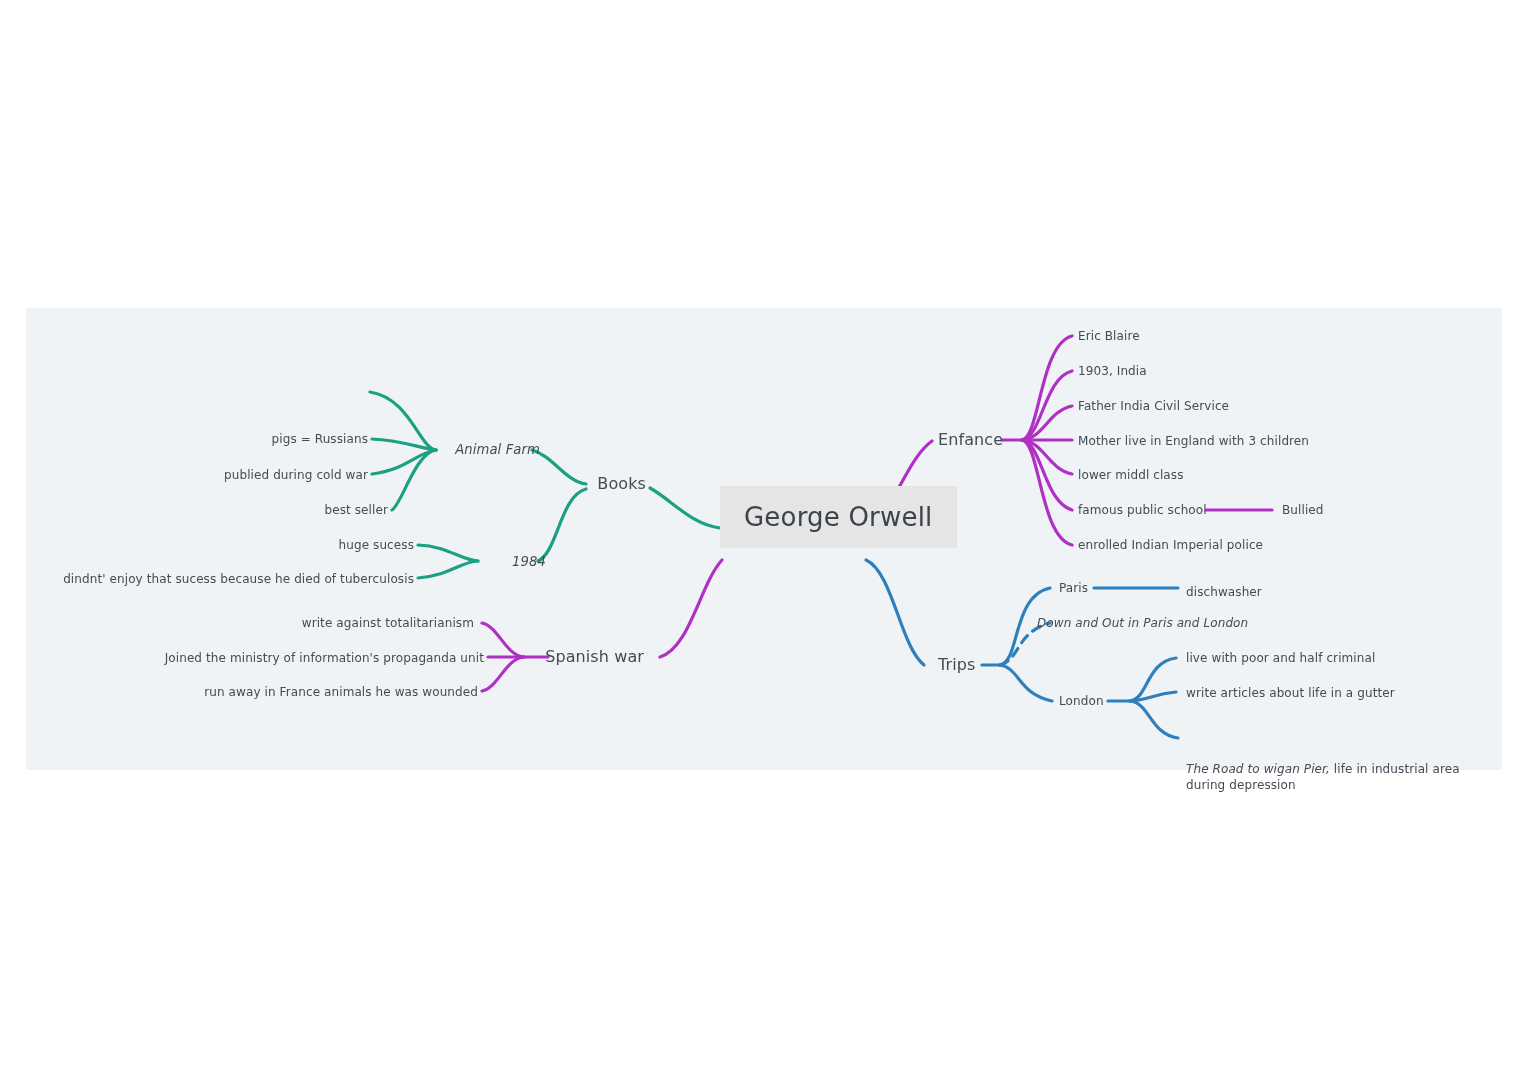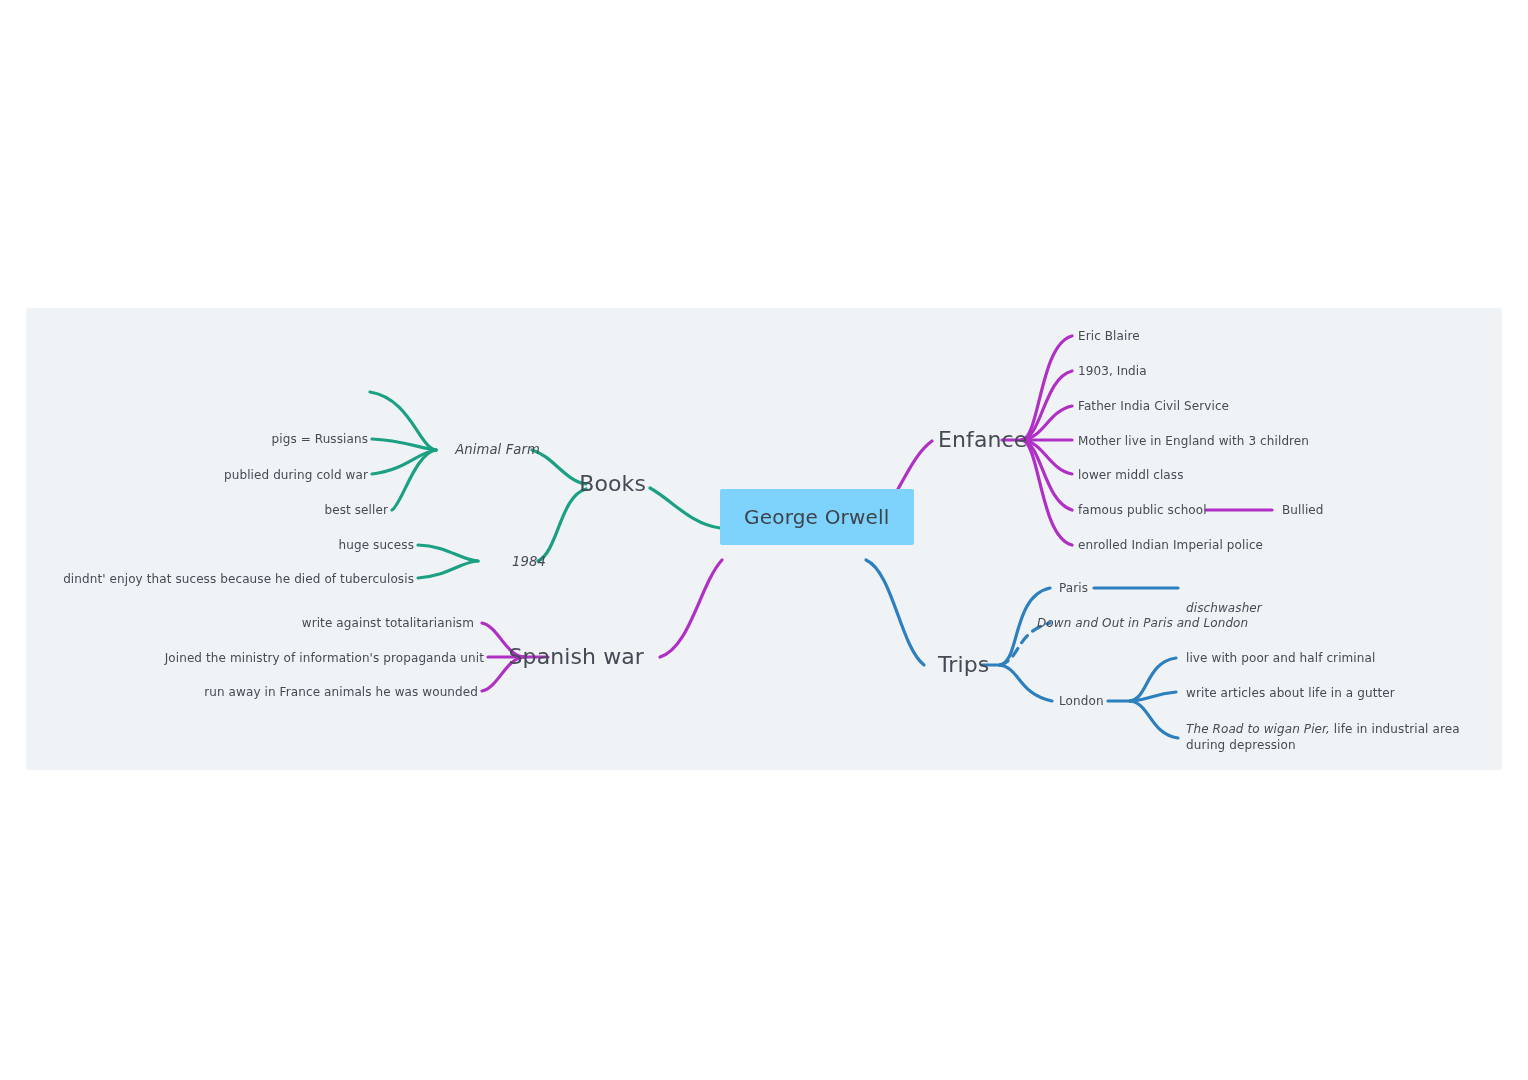--- a/index.html
+++ b/index.html
@@ -45,42 +45,43 @@
     line-height: 1.35;
     letter-spacing: 0.1px;
   }
 
   
   .anchor-left  { transform: translateY(-50%); }
   .anchor-right { transform: translate(-100%, -50%); }
 
   .root-node {
     position: absolute;
-    background: #7dd3fc;
+    background: #e5e5e5;
     color: #3d434b;
-    font-size: 20px;
+    font-size: 26px;
     padding: 16px 24px;
     border-radius: 2px;
     white-space: nowrap;
     letter-spacing: 0.2px;
   }
 
-  .lvl1 { font-size: 22px; }
+  .lvl1 { font-size: 16px; }
   .lvl2 { font-size: 13.2px; margin-left: 12px; }
   .lvl3 { font-size: 12px; }
 
   .ital { font-style: italic; }
 
   .wrap2 {
     white-space: normal;
     width: 320px;
   }
   .wrap-l3 {
     white-space: normal;
     width: 292px;
+    margin-top: 40px;
   }
 </style>
 </head>
 <body>
 
 <div id="stage">
 
   <div id="canvas"></div>
 
   <svg id="edges" viewBox="0 0 1528 1080" width="1528" height="1080" xmlns="http://www.w3.org/2000/svg">
@@ -244,21 +245,21 @@
   </div>
 
   <div class="node lvl1 anchor-left" style="left:938px; top:665px;">
     <span>Trips</span>
   </div>
 
   <div class="node lvl3 anchor-left" style="left:1059px; top:588px;">
     <span>Paris</span>
   </div>
 
-  <div class="node lvl3 anchor-left" style="left:1186px; top:608px;font-style:italic;">
+  <div class="node lvl3 anchor-left" style="left:1186px; top:592px;">
     <span>dischwasher</span>
   </div>
 
   <div class="node lvl3 ital anchor-left" style="left:1037px; top:623px;">
     <span>Down and Out in Paris and London</span>
   </div>
 
   <div class="node lvl3 anchor-left" style="left:1059px; top:701px;">
     <span>London</span>
   </div>

